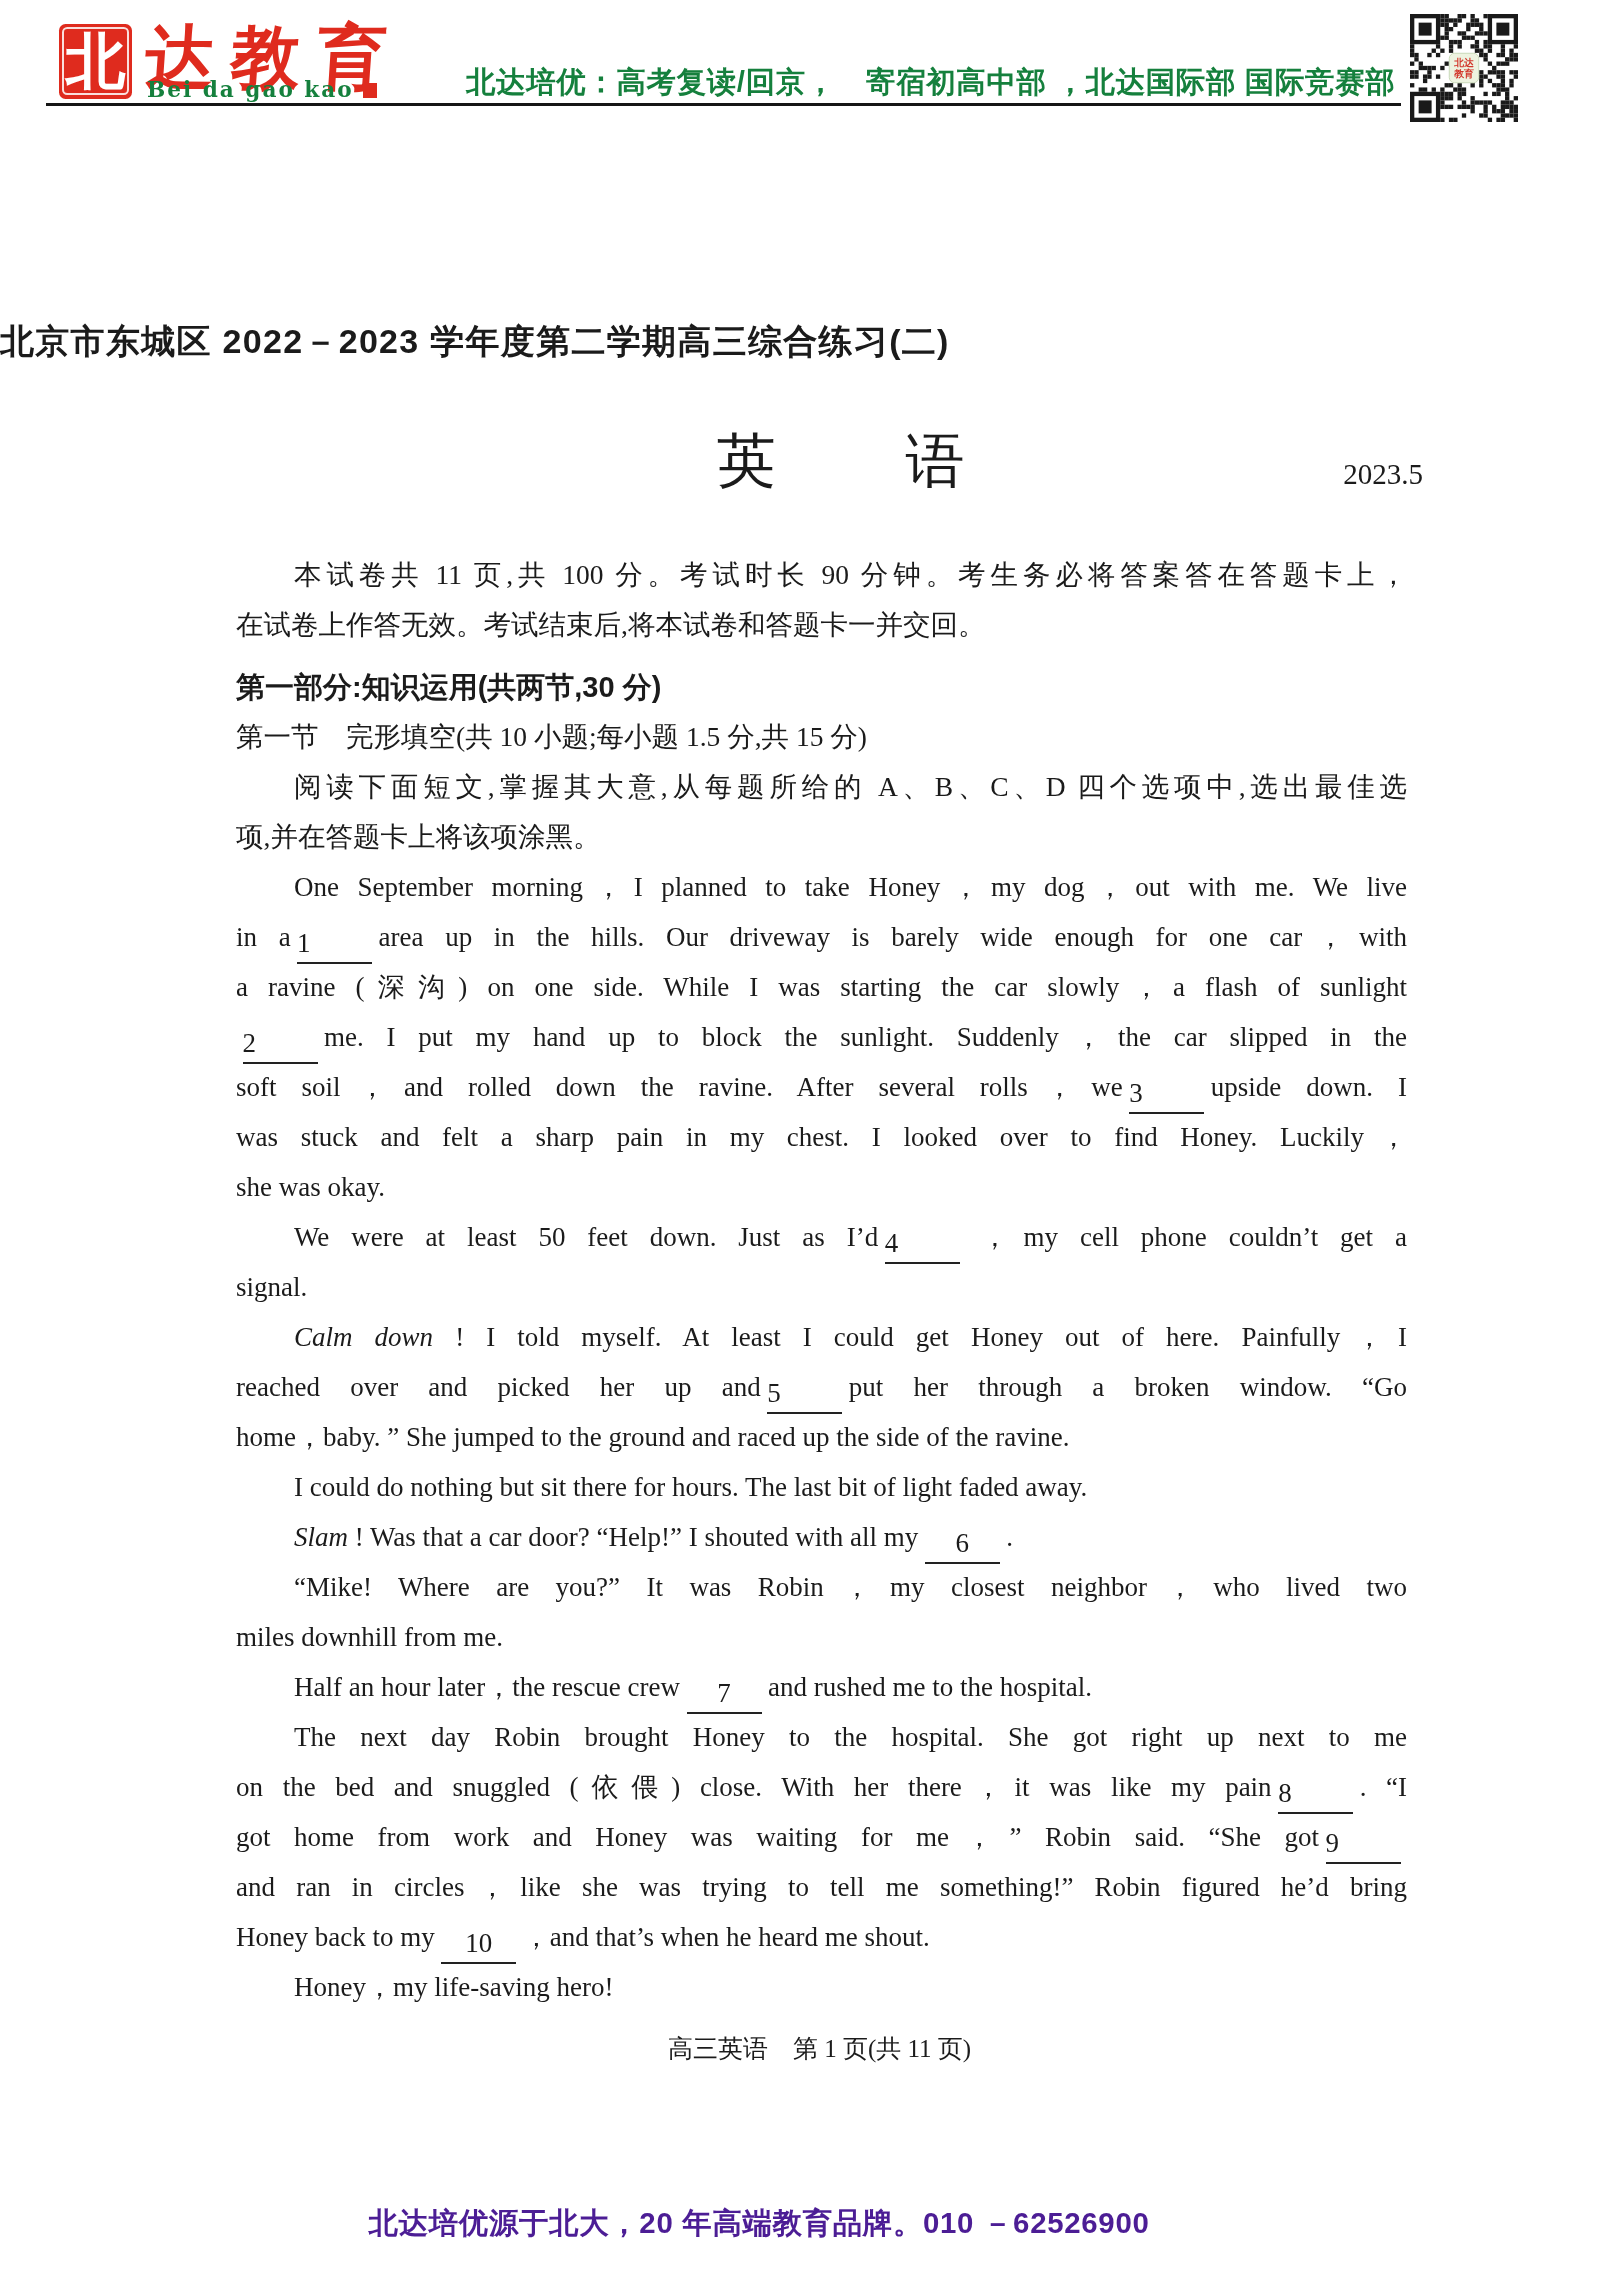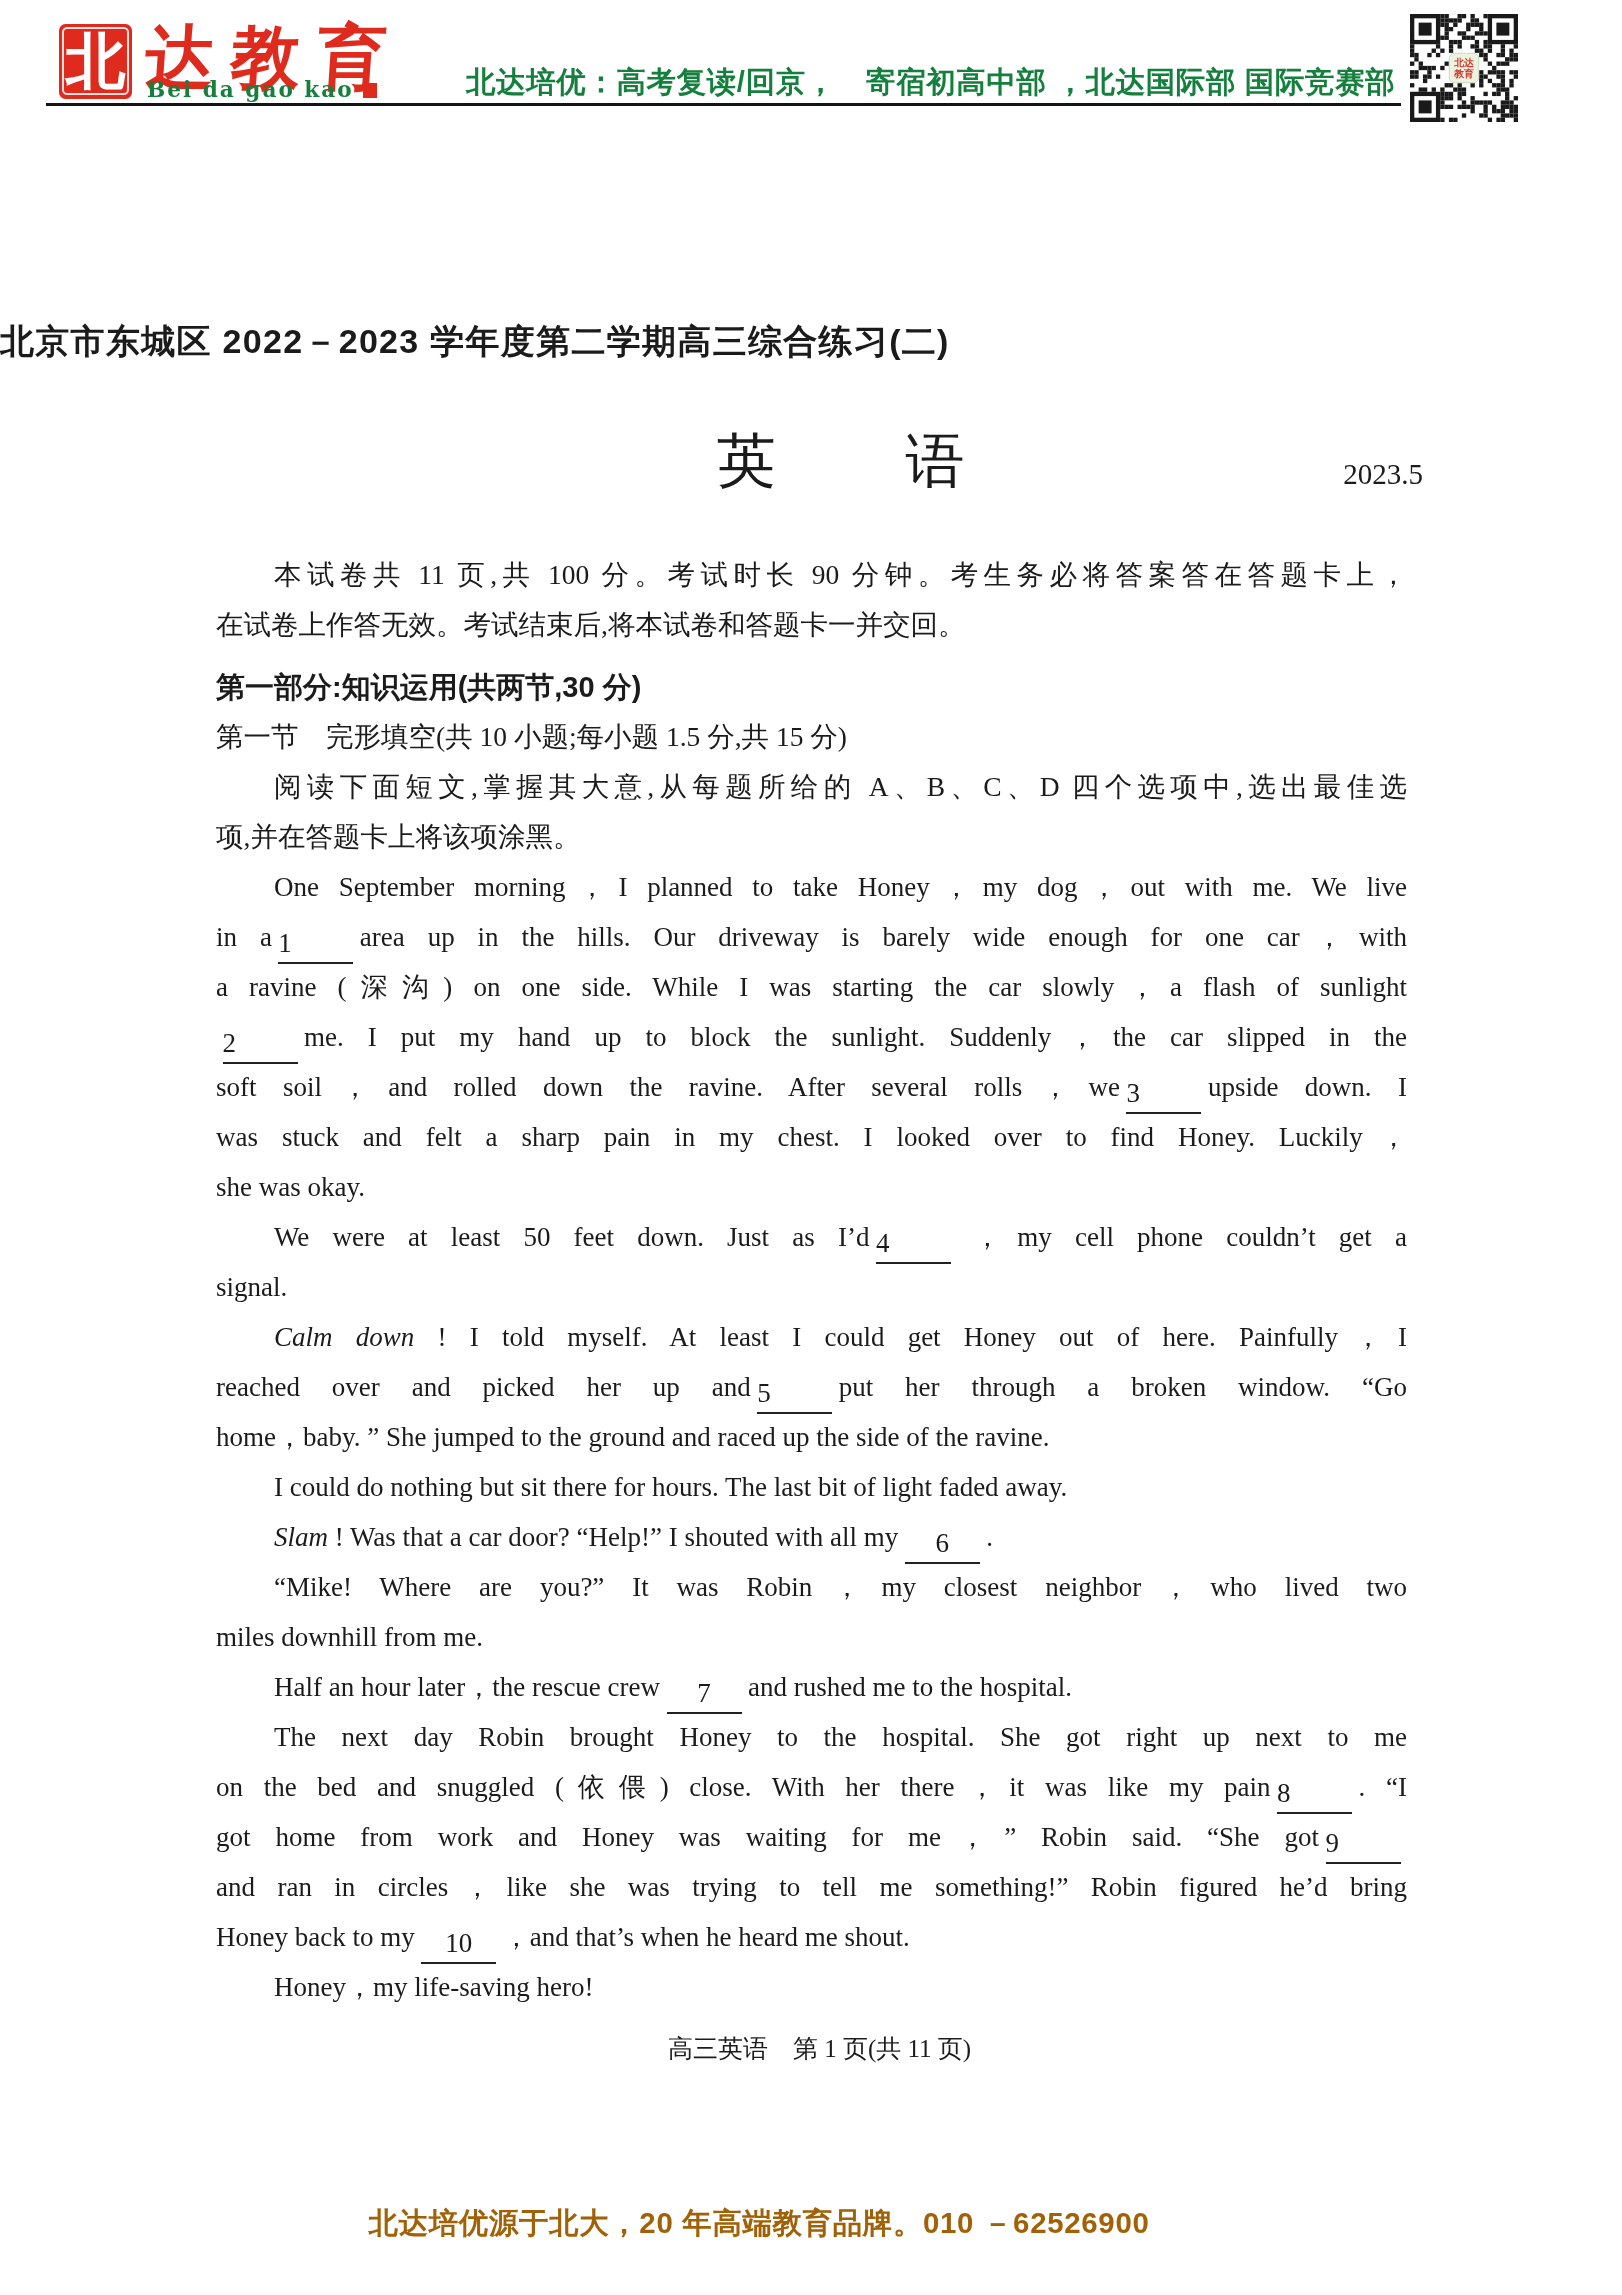--- a/index.html
+++ b/index.html
@@ -23,34 +23,34 @@
 
   
   .exam-title{position:absolute;left:0;top:319px;width:100%;text-align:left;font-size:34px;font-weight:bold;
               font-family:"Liberation Sans","DejaVu Sans",sans-serif;letter-spacing:1.3px;}
   .subject{position:absolute;left:0;top:422px;width:100%;text-align:center;font-size:59px;
            font-family:"Liberation Serif","DejaVu Serif",serif;letter-spacing:3.9px;margin-left:31px;}
   .date{position:absolute;right:200px;top:458px;font-size:29px;font-family:"Liberation Serif","DejaVu Serif",serif;}
 
   
   .content{position:absolute;left:216px;top:550px;width:1191px;}
-  .line{height:50px;line-height:50px;font-size:27px;white-space:normal;}
+  .line{height:50px;line-height:50px;font-size:27px;white-space:normal;margin-left:20px;}
   .line.zh{font-size:27.5px;}
   .line.indent{padding-left:58px;}
   .line.justify{text-align:justify;text-align-last:justify;}
   .line.heading{font-size:29px;font-weight:bold;margin-top:11.8px;
                 font-family:"Liberation Sans","DejaVu Sans",sans-serif;}
   .line em{font-style:italic;font-family:Liberation Serif, serif;}
   .blank{display:inline-block;width:75px;text-align:center;border-bottom:2.6px solid #222;
          line-height:31px;height:34px;vertical-align:-6.5px;margin:0 6.5px;font-size:27px;}
 
   
   .page-footer{position:absolute;left:8px;top:2032px;width:100%;text-align:center;font-size:25px;}
   .red-footer{position:absolute;left:0;top:2204px;width:100%;text-align:center;padding-right:105px;
-              box-sizing:border-box;font-size:29.4px;font-weight:bold;color:#a16207;
+              box-sizing:border-box;font-size:29.4px;font-weight:bold;color:#4c1d95;
               font-family:"Liberation Sans","DejaVu Sans",sans-serif;letter-spacing:0.7px;}
 </style>
 </head>
 <body>
 
 <div class="page">
 
   <div class="stamp">北</div>
   <div class="logo-name">达教育</div>
   <div class="logo-sub">

